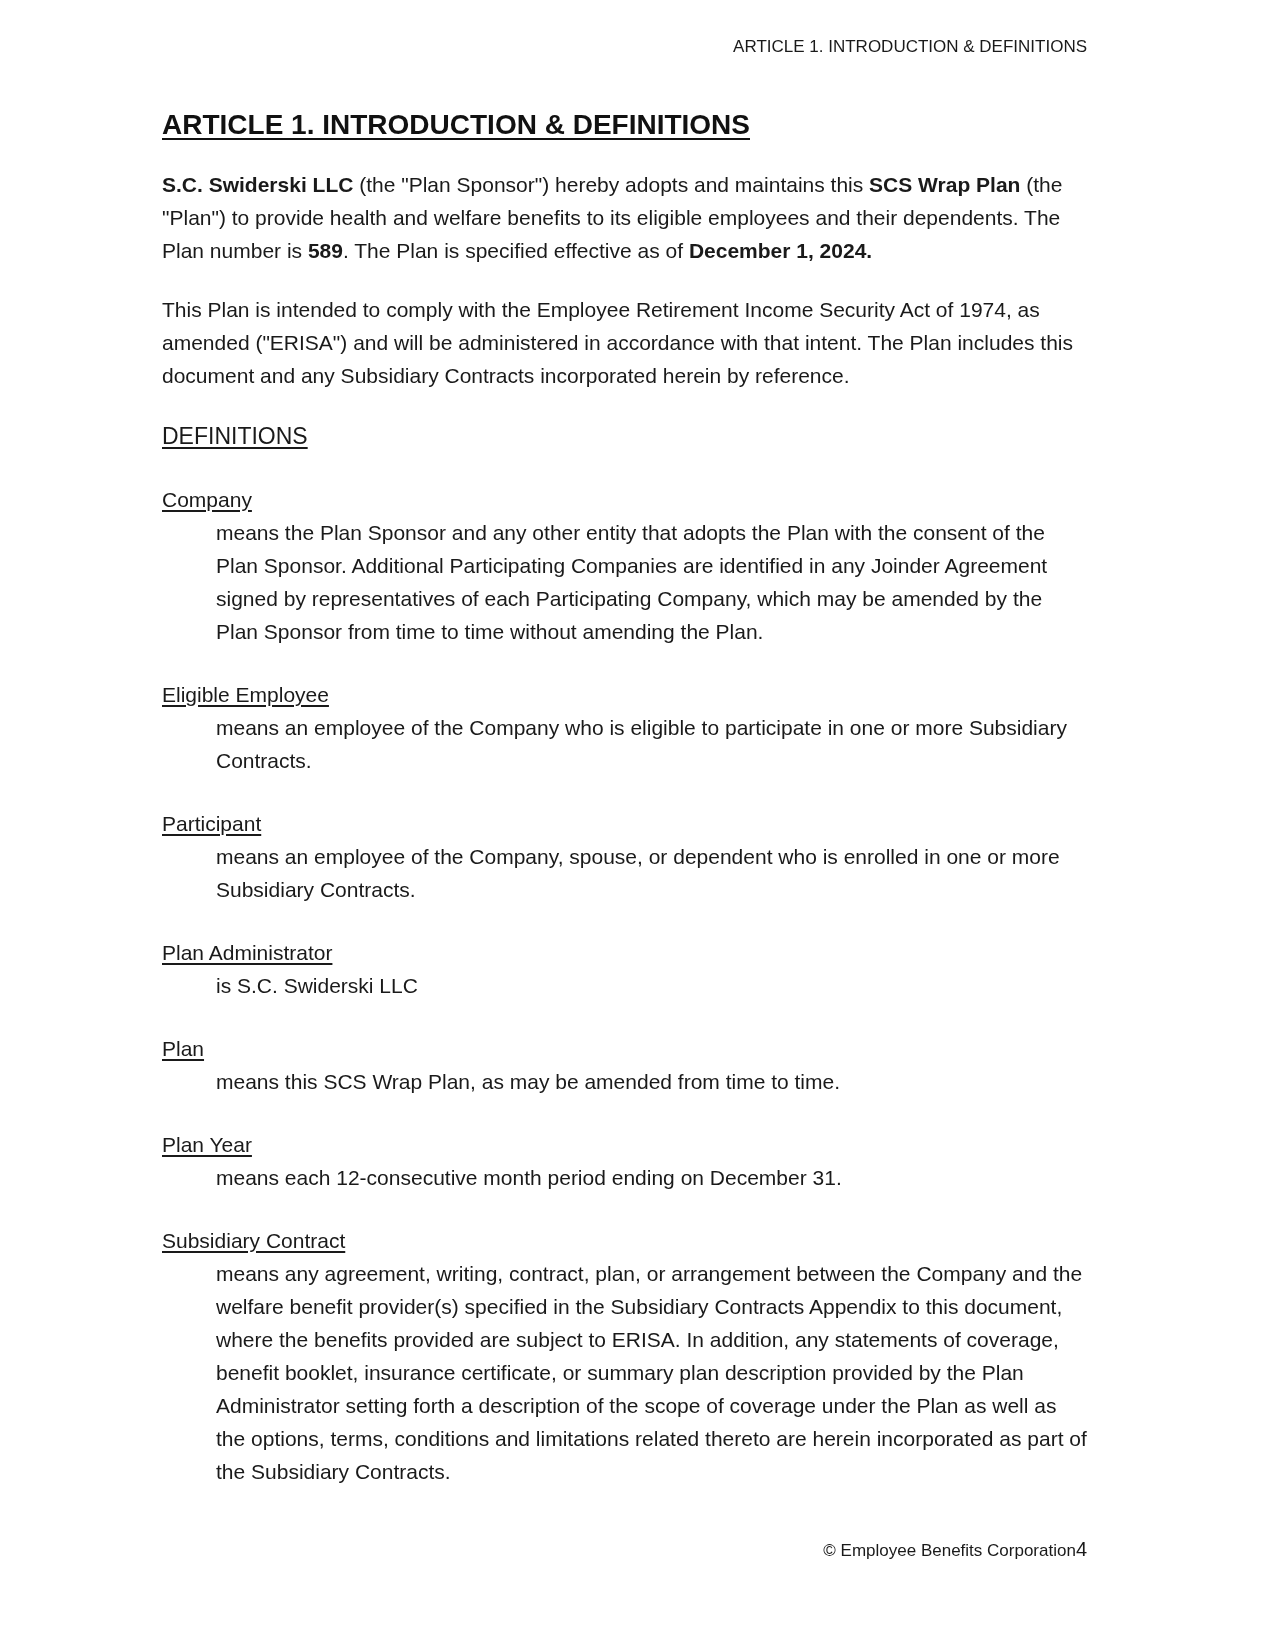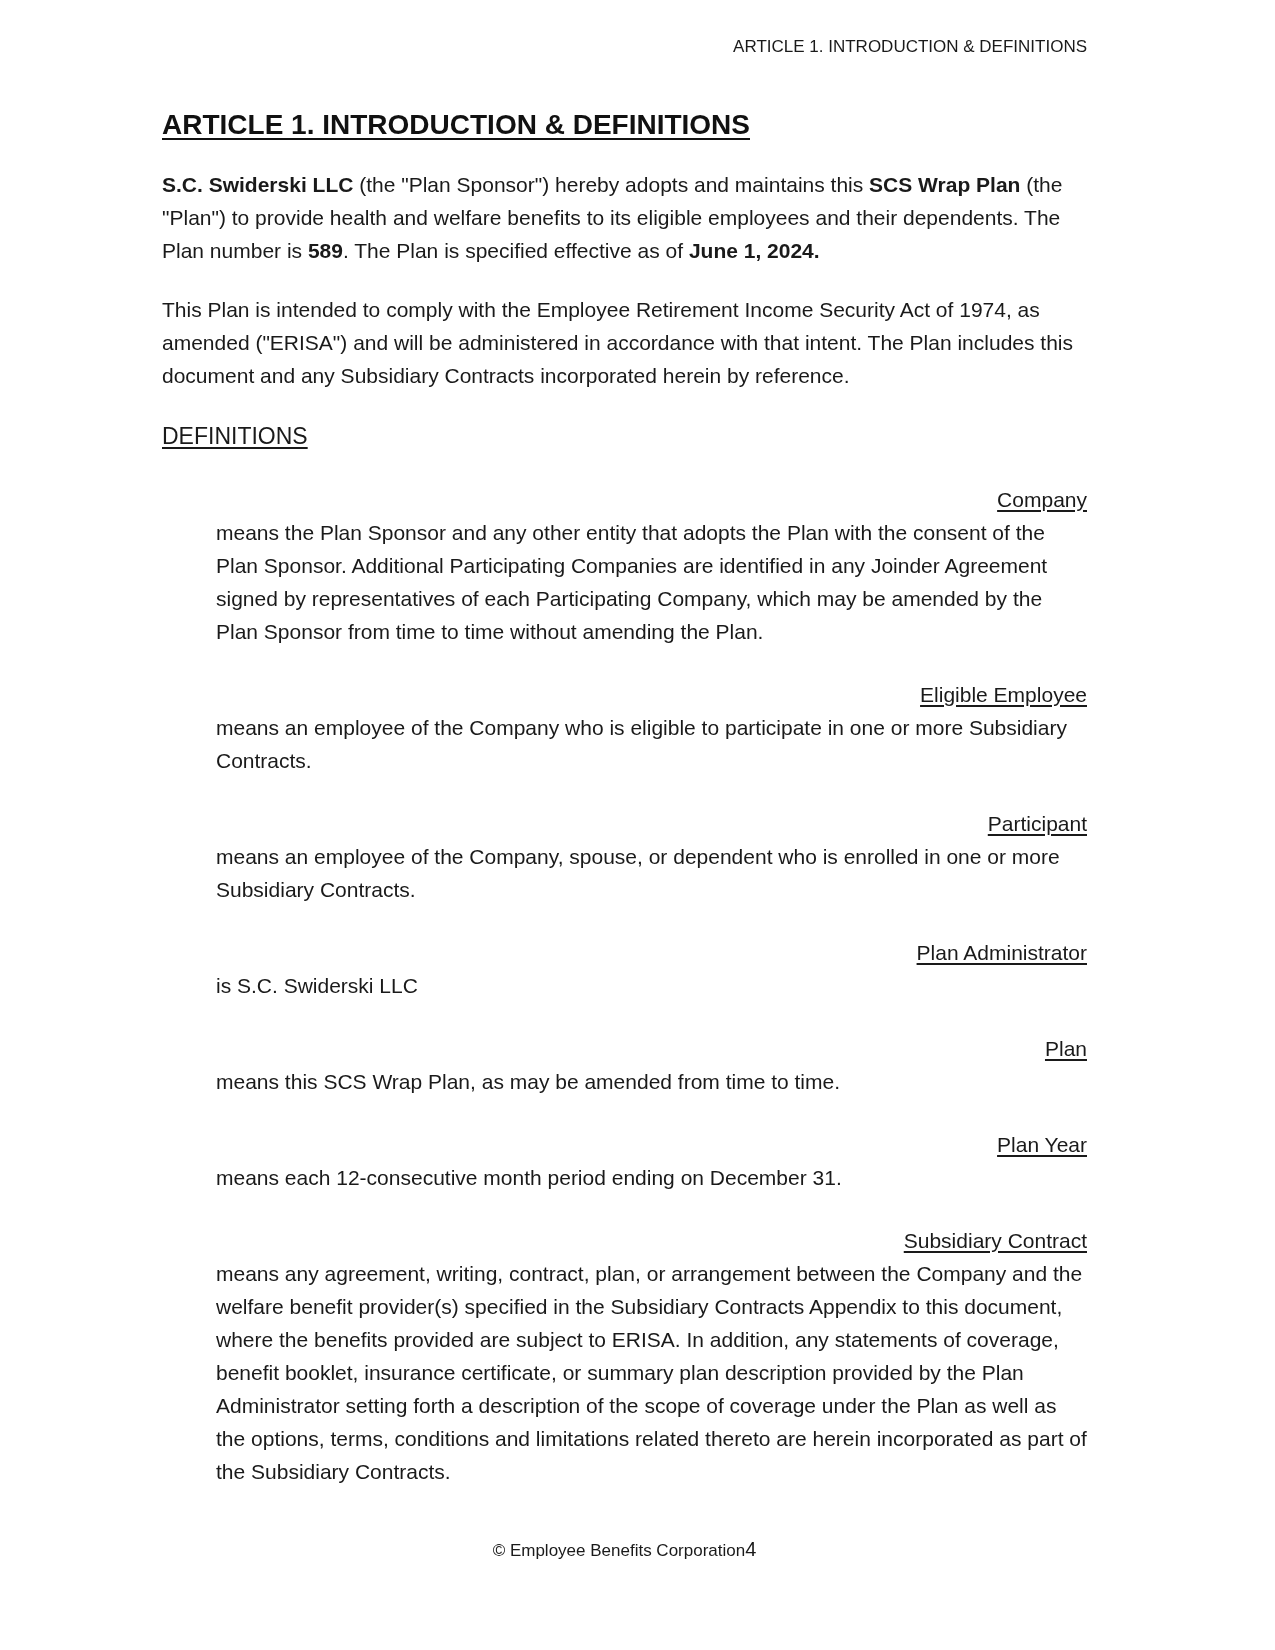--- a/index.html
+++ b/index.html
@@ -46,50 +46,49 @@
     line-height: 33px;
     text-decoration: underline;
     text-underline-offset: 3px;
   }
   .def-block { margin-top: 30px; }
   .def-term {
     font-size: 21px;
     line-height: 33px;
     text-decoration: underline;
     text-underline-offset: 3px;
-    text-align: right;
   }
   .def-body {
     font-size: 21px;
     line-height: 33px;
     padding-left: 54px;
   }
   .footer {
     position: absolute;
     left: 150px;
     right: 200px;
     bottom: 88px;
     display: flex;
-    justify-content: center;
+    justify-content: flex-end;
     align-items: baseline;
   }
   .footer-copyright { font-size: 17px; line-height: 22px; }
   .footer-pagenum { font-size: 20px; line-height: 24px; }
   b { font-weight: bold; }
 </style>
 </head>
 <body>
 
 <div class="page">
 
   <div class="running-header">ARTICLE 1. INTRODUCTION &amp; DEFINITIONS</div>
 
   <h1 class="doc-title">ARTICLE 1. INTRODUCTION &amp; DEFINITIONS</h1>
 
-  <p class="para"><b>S.C. Swiderski LLC</b><span> (the "Plan Sponsor") hereby adopts and maintains this </span><b>SCS Wrap Plan</b><span> (the "Plan") to provide health and welfare benefits to its eligible employees and their dependents. The Plan number is </span><b>589</b><span>. The Plan is specified effective as of </span><b>June 1, 2024.</b></p>
+  <p class="para"><b>S.C. Swiderski LLC</b><span> (the "Plan Sponsor") hereby adopts and maintains this </span><b>SCS Wrap Plan</b><span> (the "Plan") to provide health and welfare benefits to its eligible employees and their dependents. The Plan number is </span><b>589</b><span>. The Plan is specified effective as of </span><b>December 1, 2024.</b></p>
 
   <p class="para">This Plan is intended to comply with the Employee Retirement Income Security Act of 1974, as amended ("ERISA") and will be administered in accordance with that intent. The Plan includes this document and any Subsidiary Contracts incorporated herein by reference.</p>
 
   <div class="section-heading">DEFINITIONS</div>
 
   <div class="def-block">
     <div class="def-term">Company</div>
     <div class="def-body">means the Plan Sponsor and any other entity that adopts the Plan with the consent of the Plan Sponsor. Additional Participating Companies are identified in any Joinder Agreement signed by representatives of each Participating Company, which may be amended by the Plan Sponsor from time to time without amending the Plan.</div>
   </div>
 

